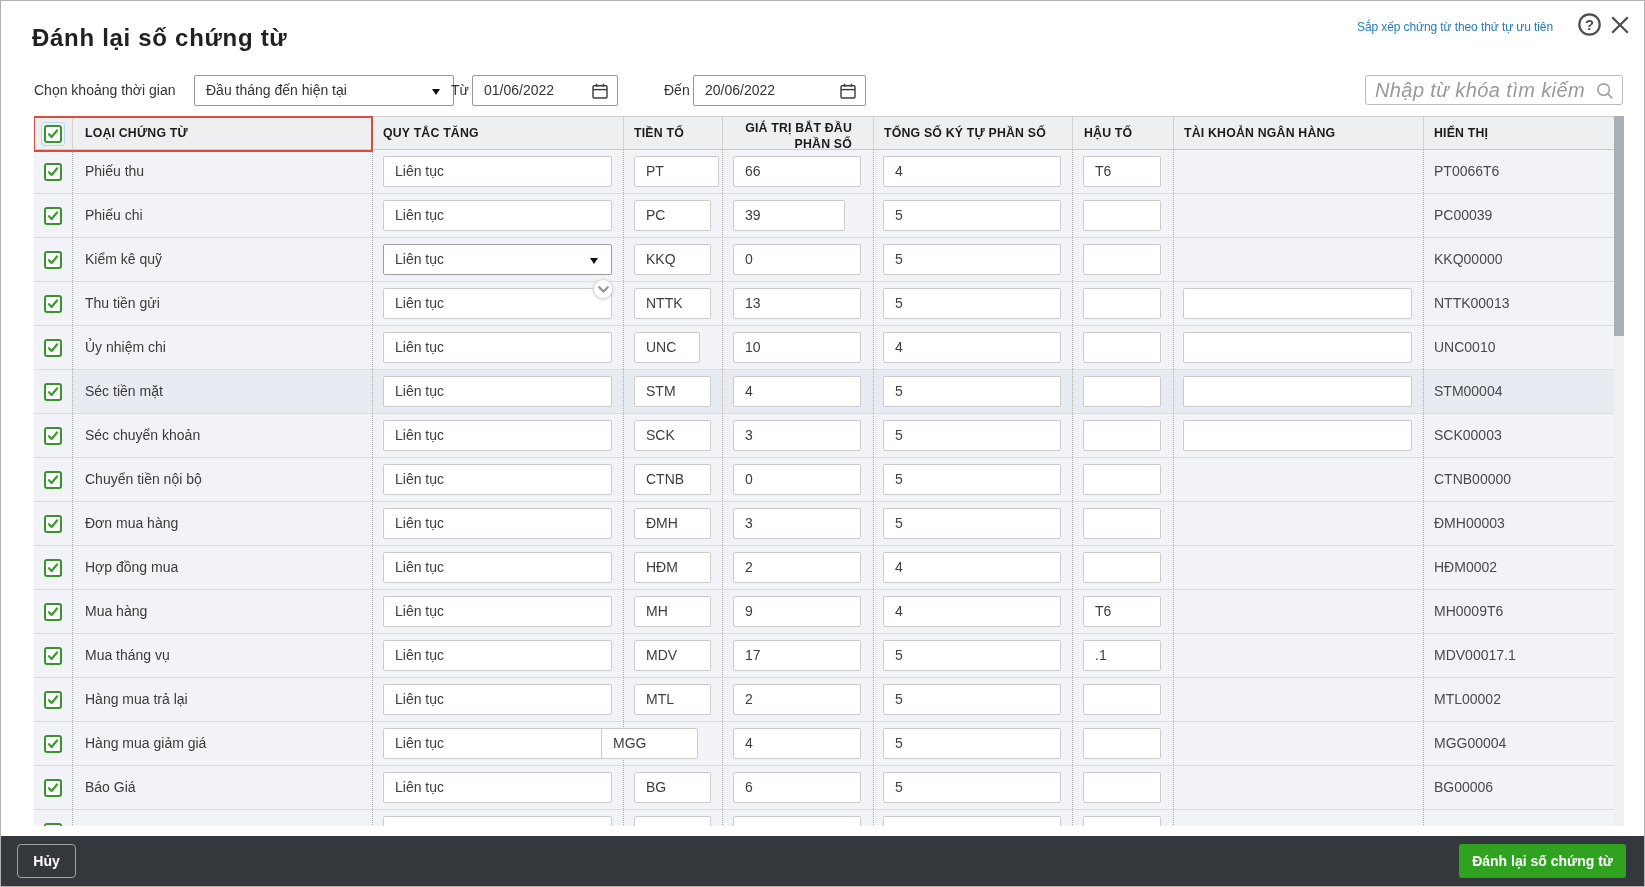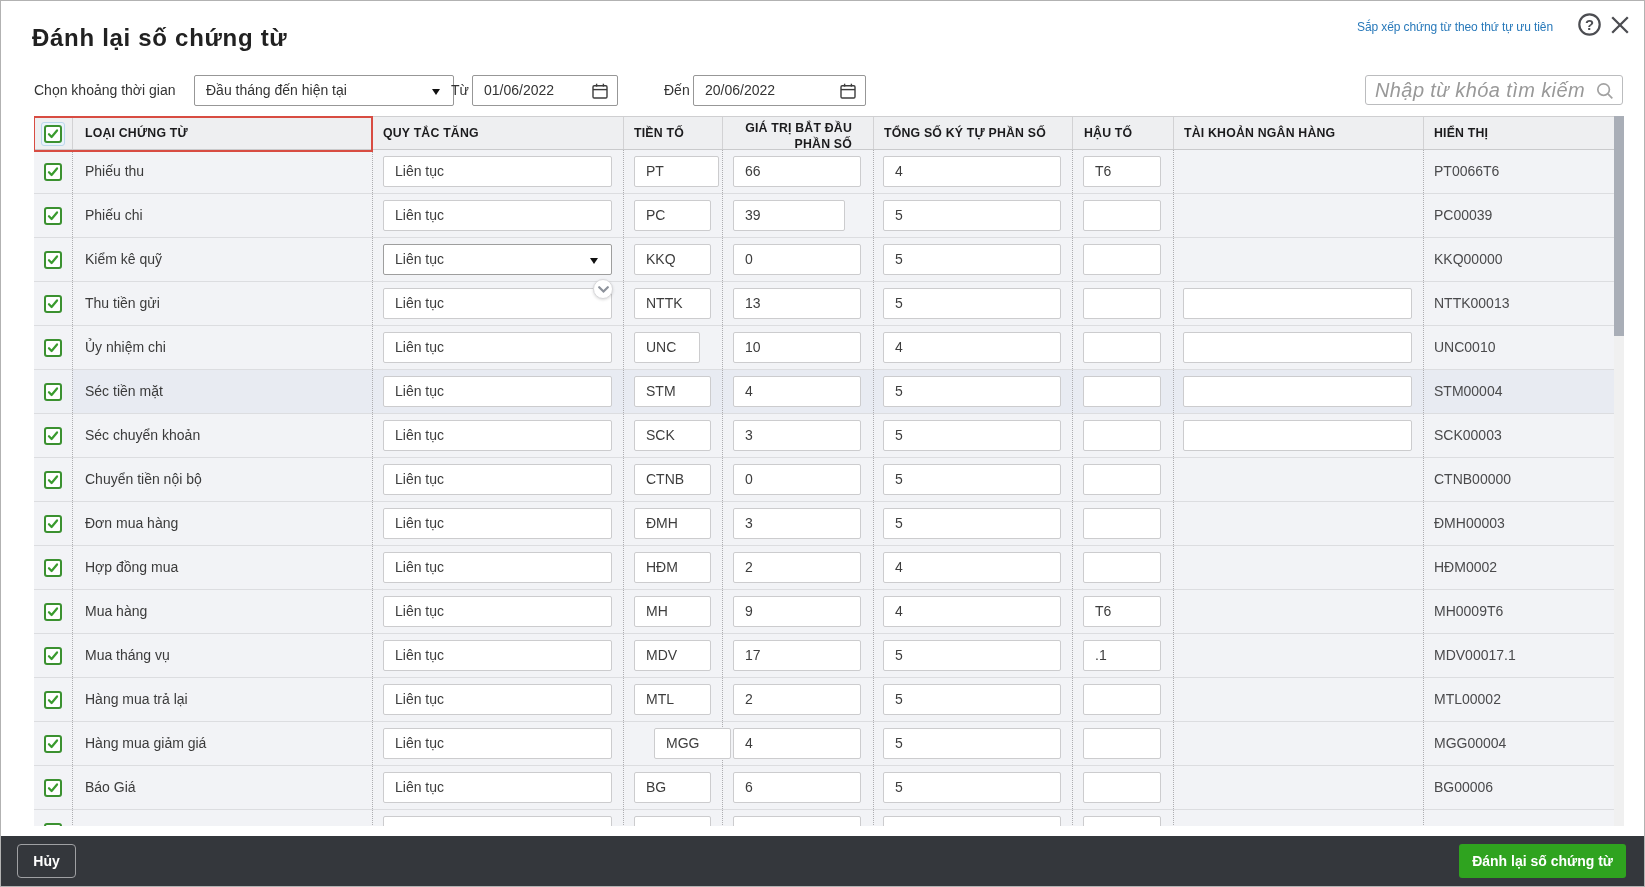--- a/index.html
+++ b/index.html
@@ -294,21 +294,21 @@
       <span class="dsp">MTL00002</span>
     </div>
 <div class="row">
       <span class="cb">
         <svg class="ck" viewBox="0 0 17 17">
           <path d="M3.6 8.8l3.2 3.4 6.6-8" fill="none" stroke="#3a9b2e" stroke-width="2.7" stroke-linecap="round" stroke-linejoin="round"></path>
         </svg>
       </span>
       <span class="nm">Hàng mua giảm giá</span>
       <span class="inp" style="left:349px;width:229px">Liên tục</span>
-      <span class="inp" style="left:620px;width:77px">MGG</span>
+      <span class="inp" style="left:567px;width:97px">MGG</span>
       <span class="inp r" style="left:699px;width:128px">4</span>
       <span class="inp r" style="left:849px;width:178px">5</span>
       <span class="inp" style="left:1049px;width:78px"></span>
       <span class="dsp">MGG00004</span>
     </div>
 <div class="row">
       <span class="cb">
         <svg class="ck" viewBox="0 0 17 17">
           <path d="M3.6 8.8l3.2 3.4 6.6-8" fill="none" stroke="#3a9b2e" stroke-width="2.7" stroke-linecap="round" stroke-linejoin="round"></path>
         </svg>

